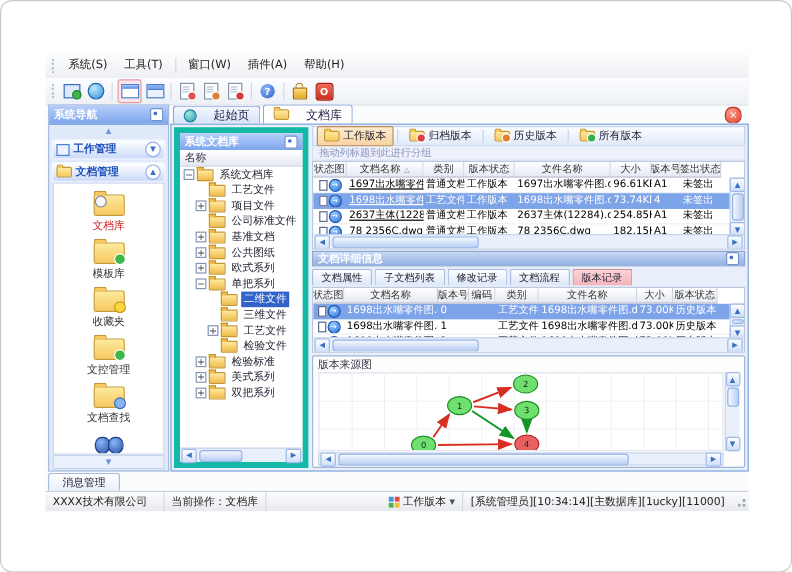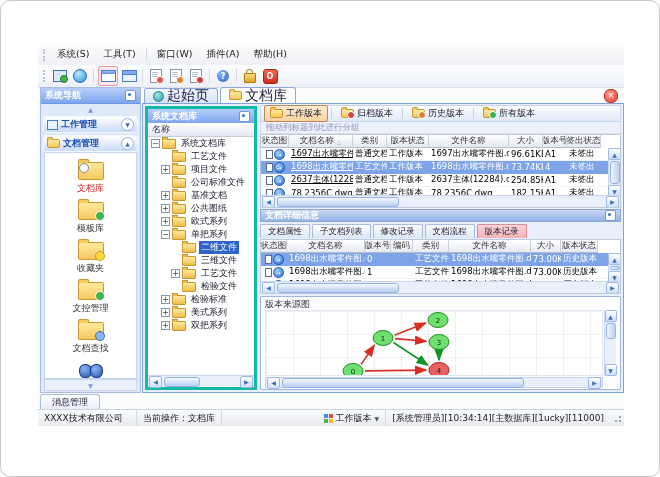--- a/index.html
+++ b/index.html
@@ -79,33 +79,33 @@
   .style-grid{width:9px;height:9px;display:grid;grid-template-columns:4px 4px;grid-template-rows:4px 4px;gap:1px;margin-right:3px;}
   .style-grid i{display:block;}
   .caret{font-size:6px;color:#456;margin-left:3px;}
   .resize-grip{width:10px;height:10px;margin:0 2px;background:
     radial-gradient(circle at 8px 8px,#9aa 1px,transparent 1.5px),
     radial-gradient(circle at 8px 4px,#9aa 1px,transparent 1.5px),
     radial-gradient(circle at 4px 8px,#9aa 1px,transparent 1.5px);}
 
   
   .tabbar{position:absolute;left:104px;top:43px;width:482px;height:16px;display:flex;align-items:flex-end;gap:2px;padding-left:2px;}
-  .tab{height:14px;padding:0 8px;font-size:14px;display:flex;align-items:center;gap:3px;border:1px solid #8aa8dc;border-bottom:none;
+  .tab{height:14px;padding:0 8px;font-size:10px;display:flex;align-items:center;gap:14px;border:1px solid #8aa8dc;border-bottom:none;
     border-radius:3px 3px 0 0;background:linear-gradient(#f3f7ff,#d7e3f8);color:#224;cursor:default;}
   .tab.active{background:#fff;height:15px;}
   .ic-start{width:9px;height:9px;border-radius:50%;background:radial-gradient(circle at 35% 30%,#9fe8d8,#2a9fb8);border:1px solid #1f7f98;}
   .fldr.mini{width:11px;height:7px;margin:0;}
   .fldr.mini::before{width:4px;height:2px;top:-3px;}
   .tab-close{position:absolute;left:566px;top:45px;width:12px;height:12px;border-radius:6px;color:#fff;font-size:8px;line-height:1;
     background:radial-gradient(circle at 35% 30%,#ff9a8a,#e04433);border:1px solid #c03020;display:flex;align-items:center;justify-content:center;}
 
   .content{position:absolute;left:104px;top:59px;width:482px;height:290px;border:1px solid #7fa3dd;background:#e8effb;box-sizing:border-box;}
 
   
-  .treepanel{position:absolute;left:2px;top:2px;width:112px;height:284px;background:#fff;border:3px solid #14b8a6;box-sizing:border-box;}
+  .treepanel{position:absolute;left:2px;top:2px;width:112px;height:284px;background:#fff;border:5px solid #14b8a6;box-sizing:border-box;}
   .panel-title{height:14px;background:linear-gradient(#b7cef8,#7da6ef);color:#fff;font-weight:bold;font-size:9px;
     display:flex;align-items:center;padding:0 4px;}
   .tree-colhead{height:13px;background:linear-gradient(#ffffff,#e4e8f2);border-bottom:1px solid #c8cdd9;
     font-size:9px;color:#334;display:flex;align-items:center;padding-left:4px;}
   .tree-body{position:absolute;left:0;right:0;top:28px;bottom:12px;overflow:hidden;background:#fff;}
   .tnode{height:13px;display:flex;align-items:center;font-size:9px;color:#223;white-space:nowrap;}
   .toggle{width:9px;height:9px;box-sizing:border-box;border:1px solid #8496b8;background:#fff;color:#445;
     font-size:8px;line-height:7px;text-align:center;margin-right:2px;flex:none;}
   .toggle.none{visibility:hidden;}
   .tfldr{width:12px;height:8px;background:linear-gradient(#ffe9a0,#f0bc4a);border:1px solid #c89830;border-radius:1px;margin-right:3px;flex:none;position:relative;}

